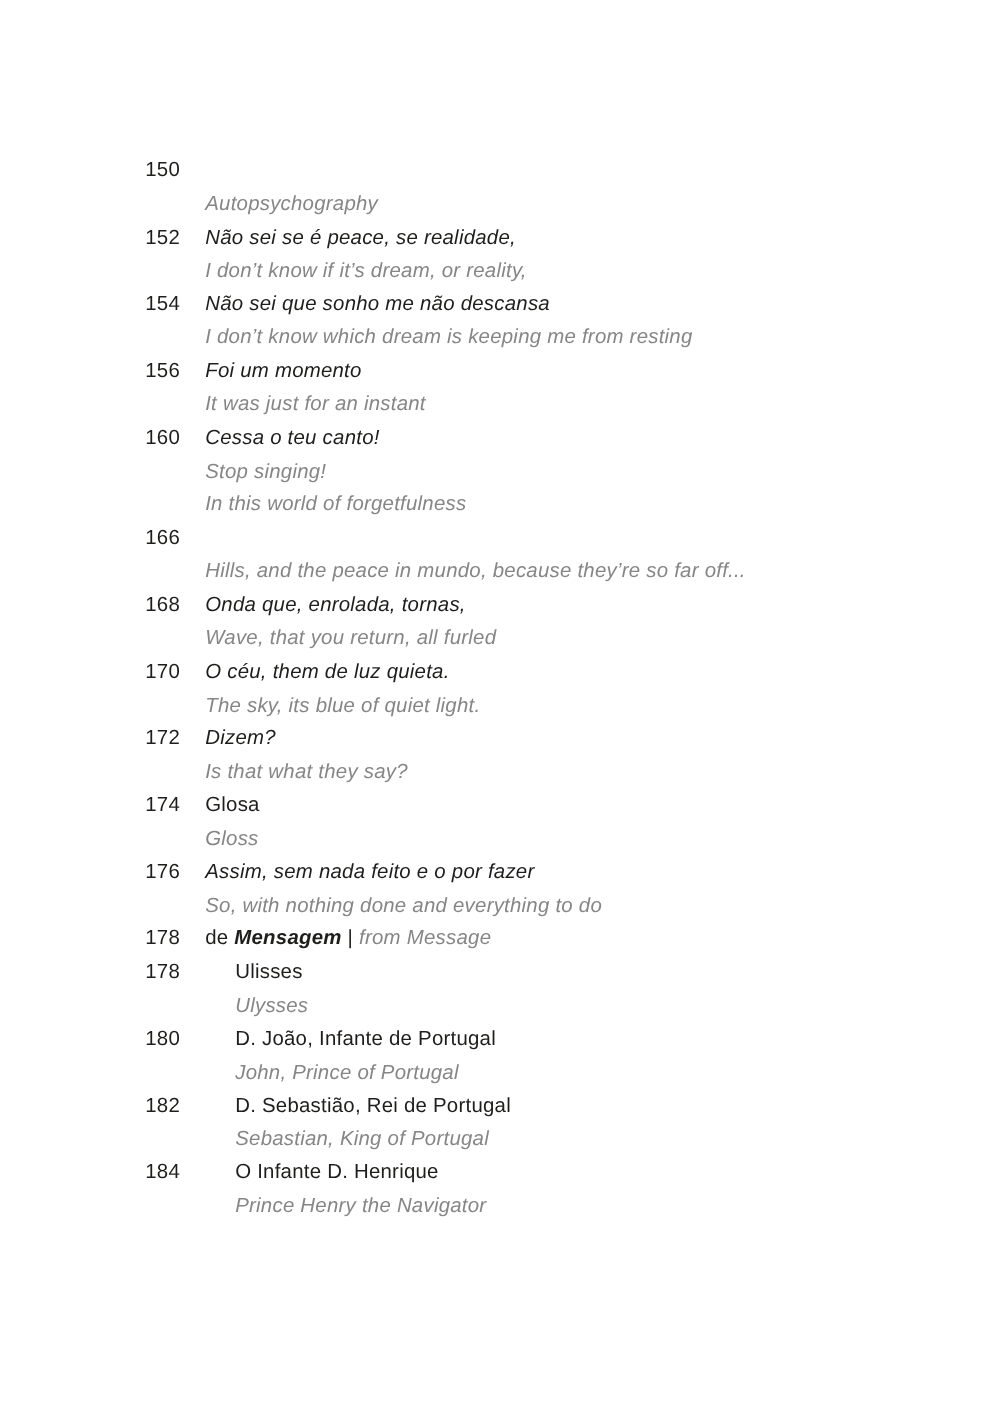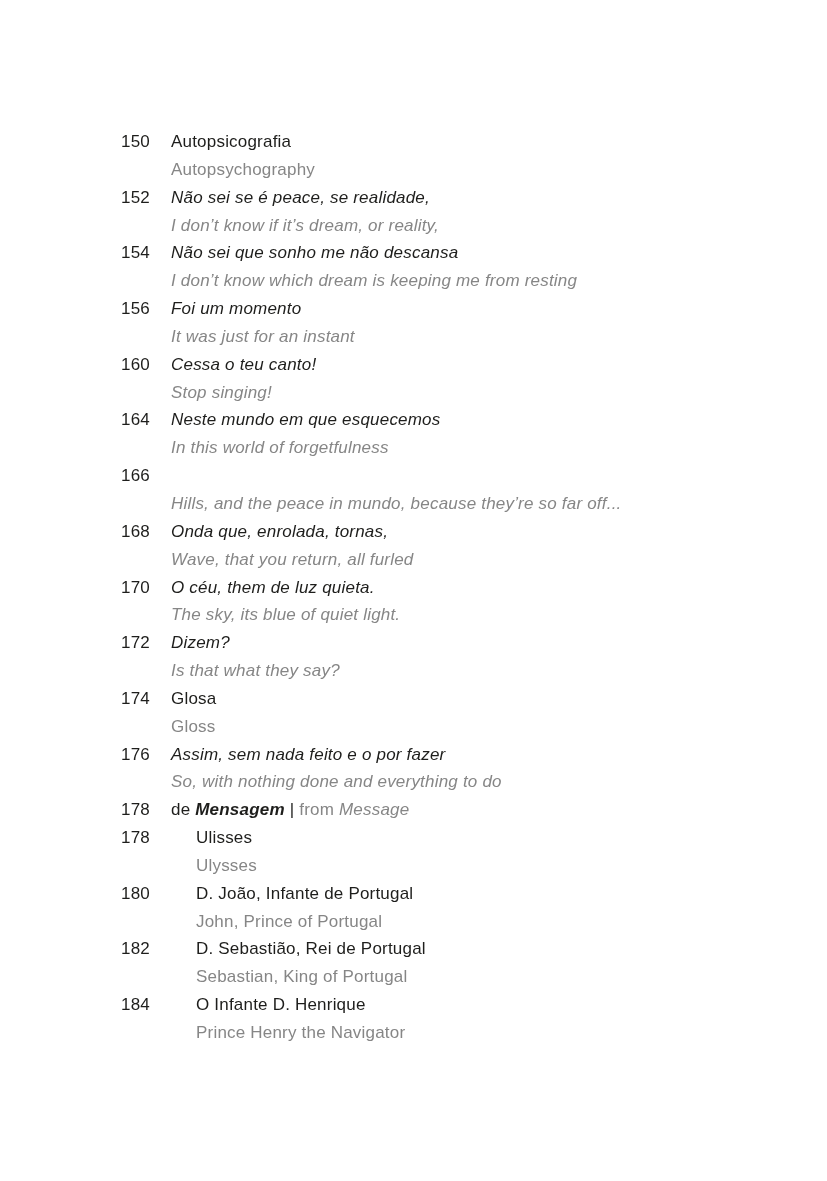--- a/index.html
+++ b/index.html
@@ -37,33 +37,32 @@
     text-align: right;
     color: #1e1e1c;
     font-style: normal;
   }
   .txt {
     padding-left: 21px;
   }
   .sub .txt {
     padding-left: 46px;
   }
-  .en { color: #868686; }
+  .en { color: #868686; font-style: italic; }
   .it { font-style: italic; }
   .bold-it { font-weight: 700; font-style: italic; margin-top: 44px; }
 </style>
 </head>
 <body>
 
 <div class="page">
   <div class="toc">
 
     <div class="row">
       <span class="num">150</span>
-      <span class="txt">Autopsicografia</span>
     </div>
     <div class="row">
       <span class="num"></span>
       <span class="txt en">Autopsychography</span>
     </div>
 
     <div class="row">
       <span class="num">152</span>
       <span class="txt it">Não sei se é peace, se realidade,</span>
     </div>
@@ -92,24 +91,20 @@
 
     <div class="row">
       <span class="num">160</span>
       <span class="txt it">Cessa o teu canto!</span>
     </div>
     <div class="row">
       <span class="num"></span>
       <span class="txt en it">Stop singing!</span>
     </div>
 
-    <div class="row">
-      <span class="num">164</span>
-      <span class="txt it">Neste mundo em que esquecemos</span>
-    </div>
     <div class="row">
       <span class="num"></span>
       <span class="txt en it">In this world of forgetfulness</span>
     </div>
 
     <div class="row">
       <span class="num">166</span>
     </div>
     <div class="row">
       <span class="num"></span>

